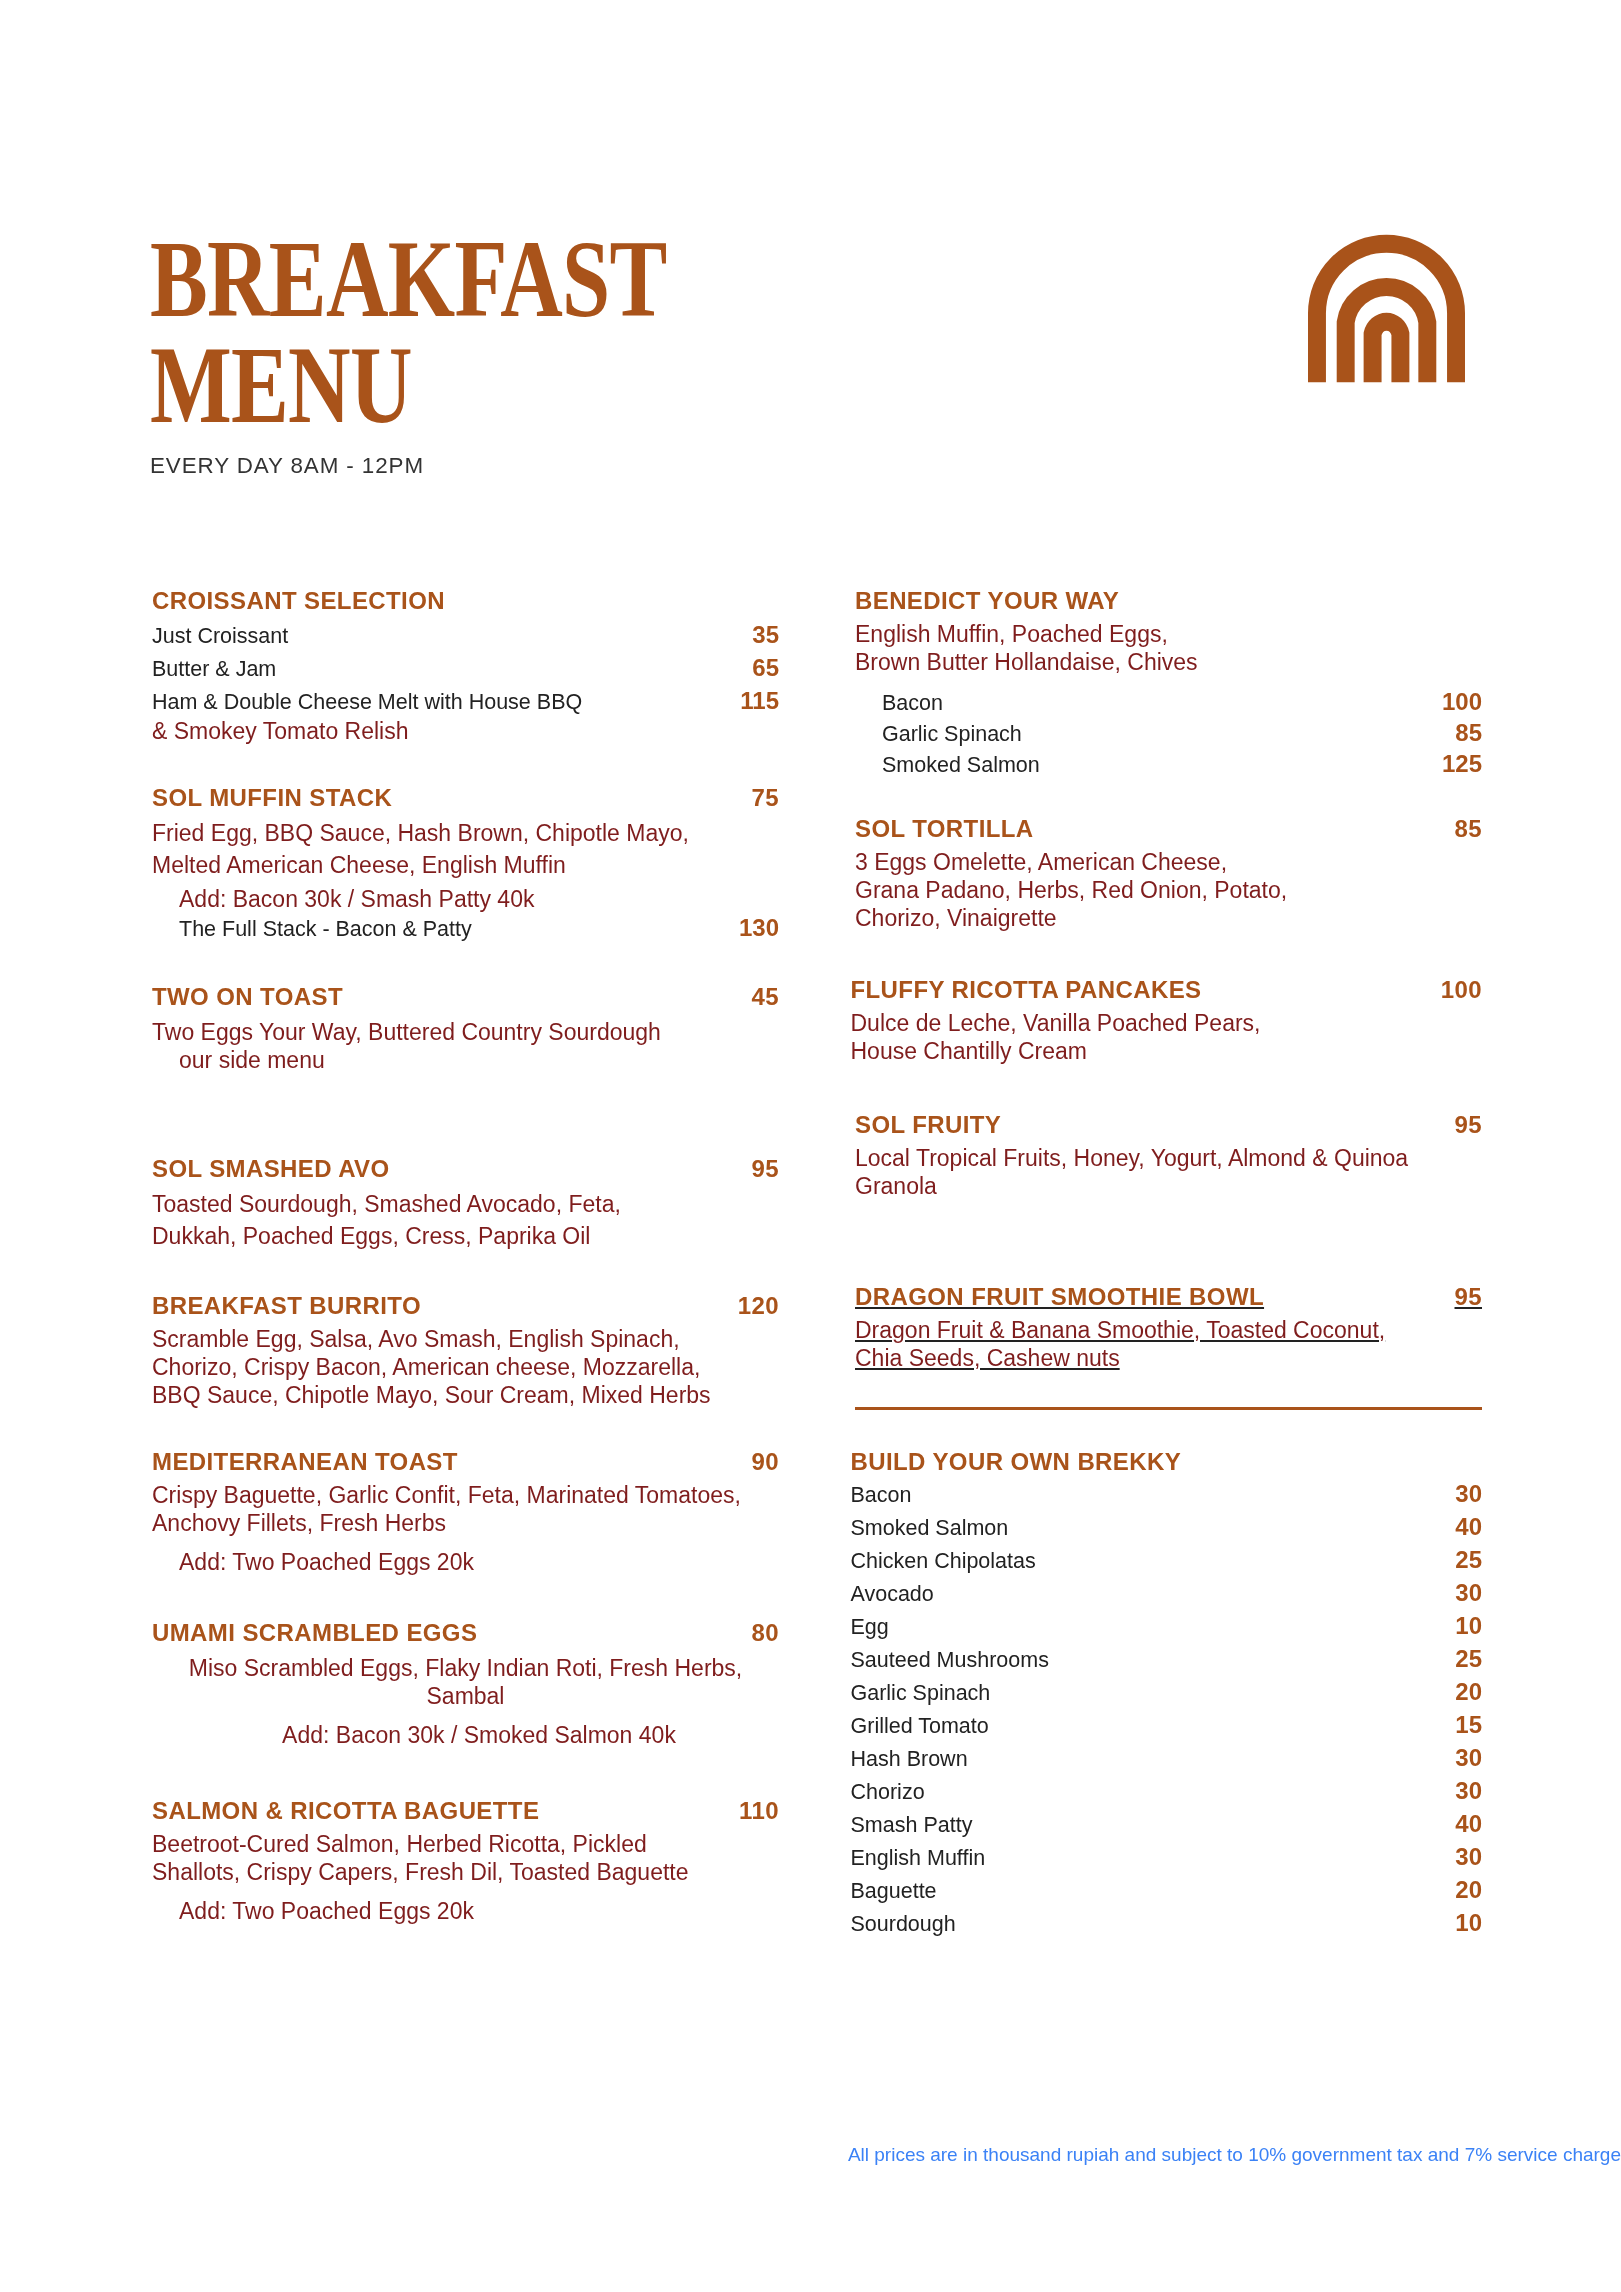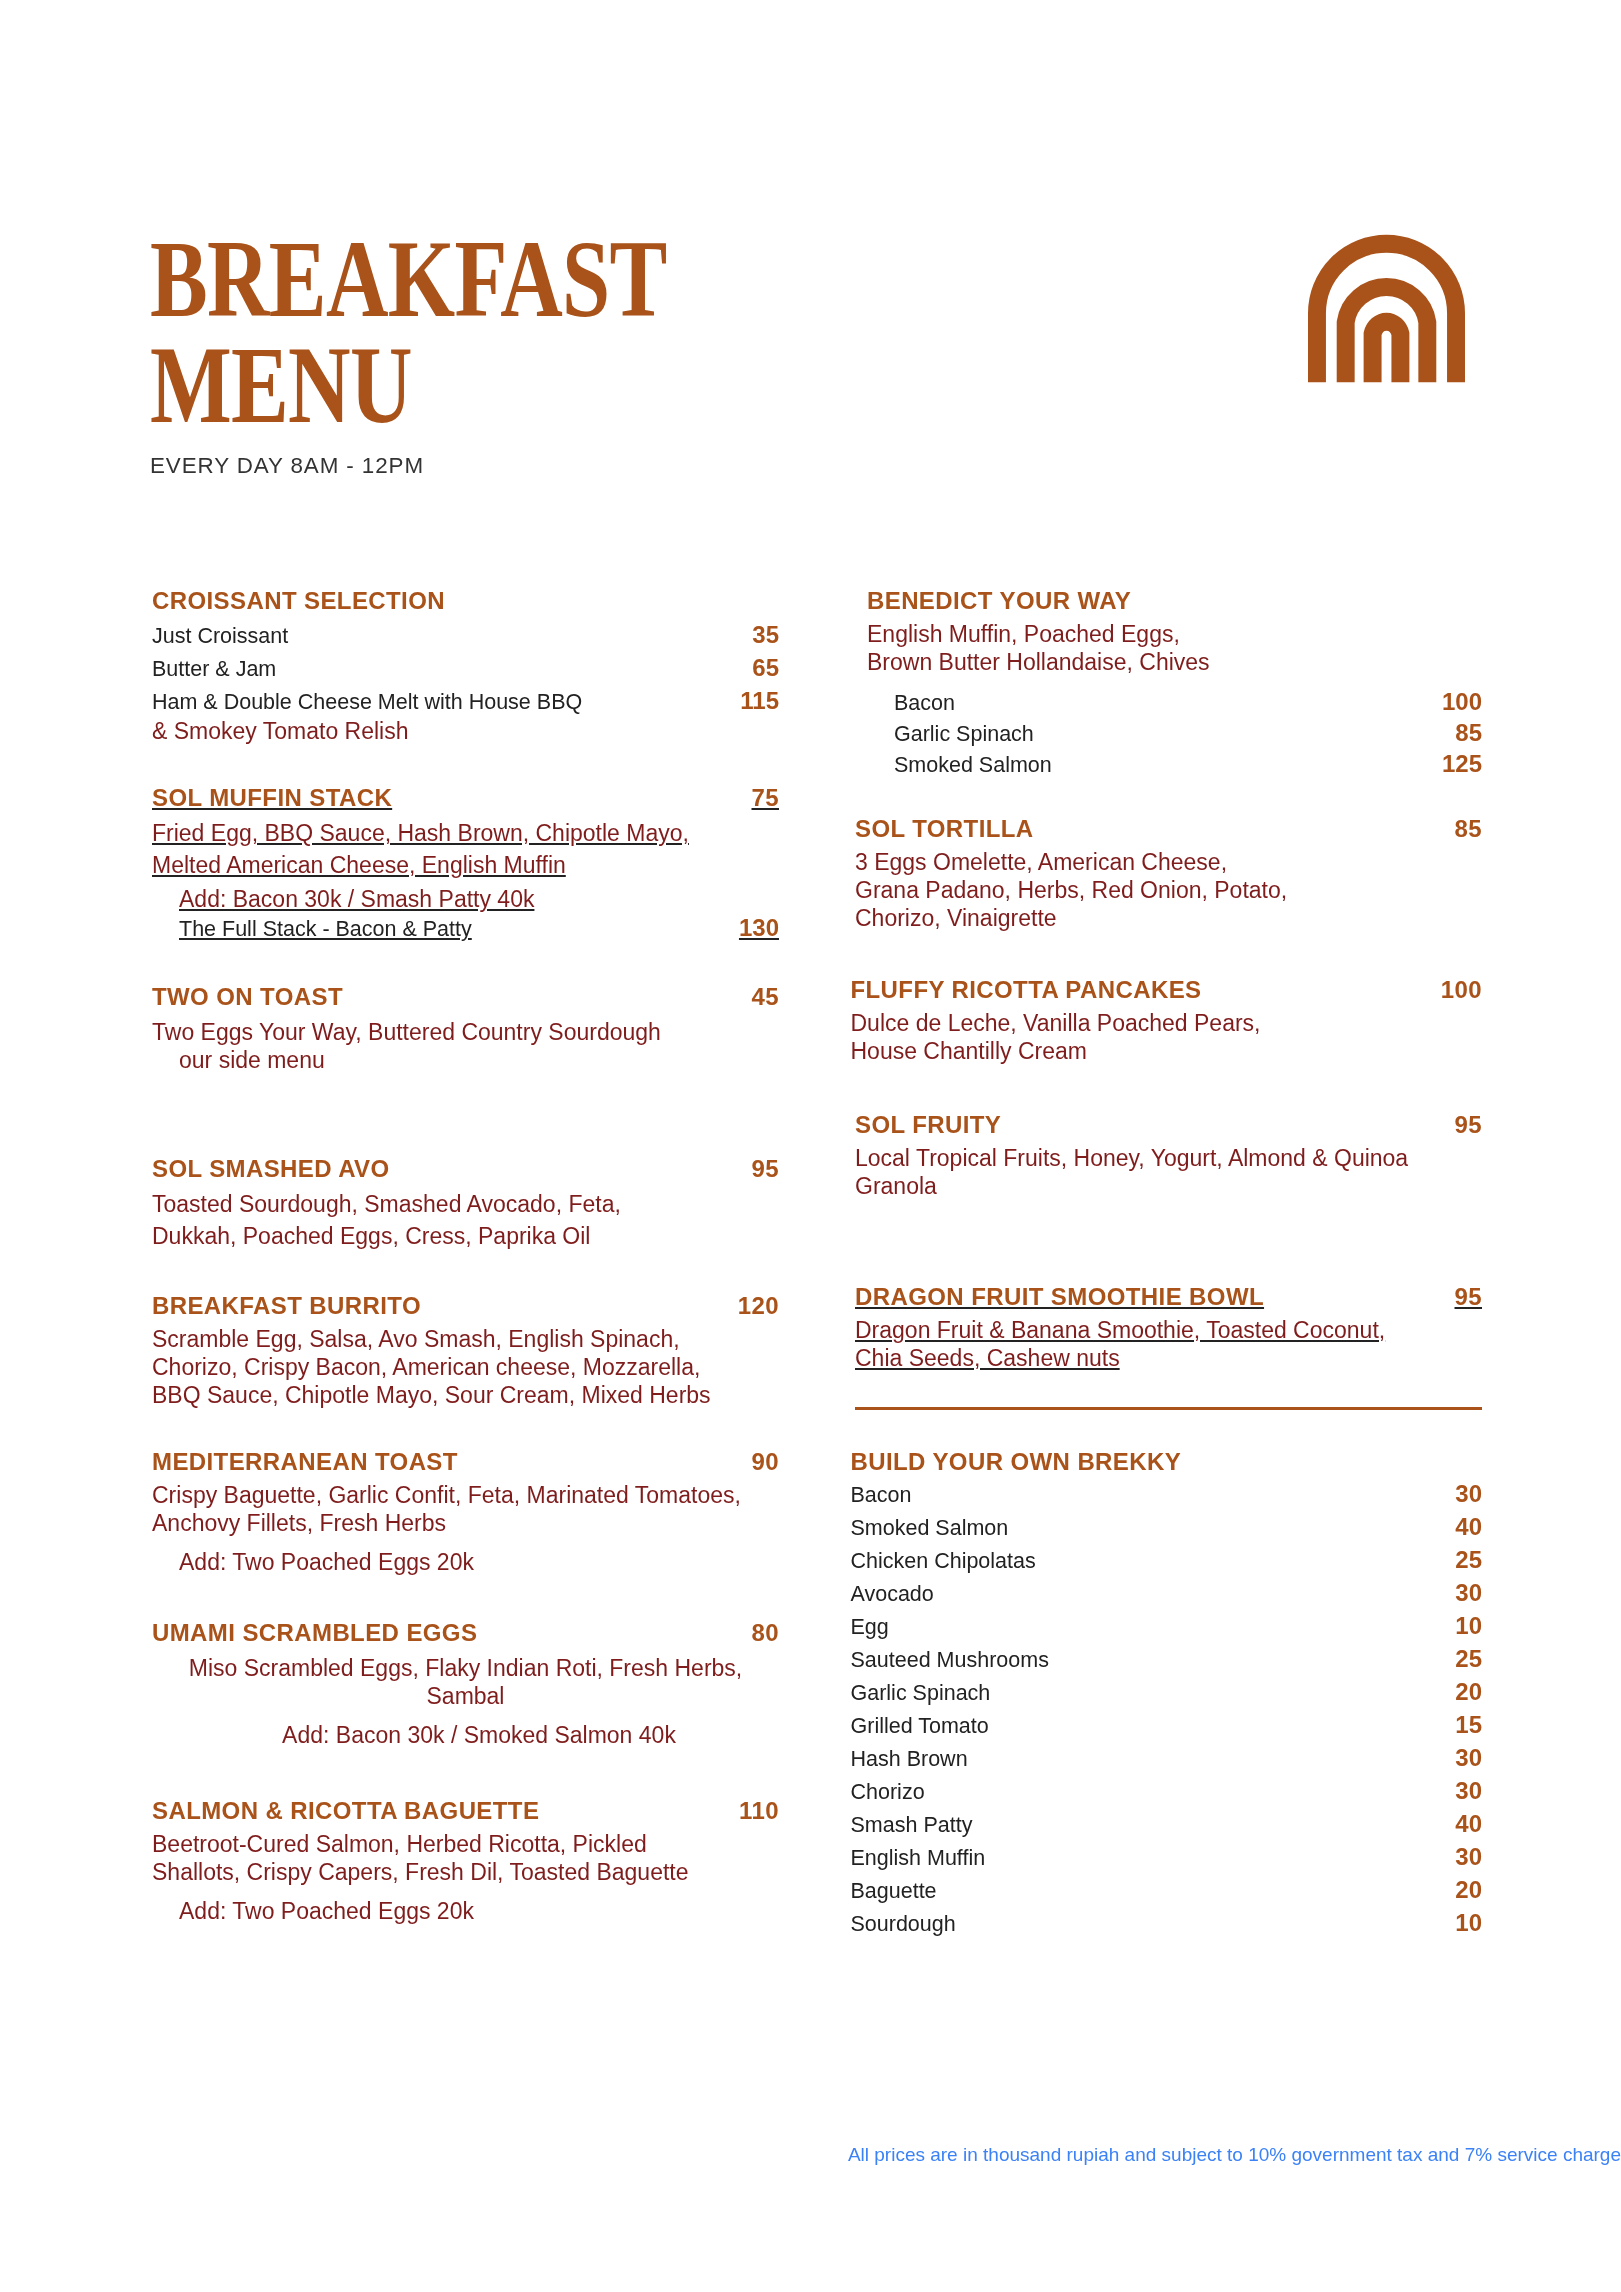--- a/index.html
+++ b/index.html
@@ -55,21 +55,21 @@
       <span>Butter &amp; Jam</span>
       <span class="price">65</span>
     </div>
     <div class="row" style="line-height:29px; margin-top:1.8px;">
       <span>Ham &amp; Double Cheese Melt with House BBQ</span>
       <span class="price">115</span>
     </div>
     <div class="line">&amp; Smokey Tomato Relish</div>
   </div>
 
-  <div class="section" style="top:784px;text-decoration:underline;">
+  <div class="section" style="top:784px;">
     <div class="head">
         <span>SOL MUFFIN STACK</span>
         <span>75</span>
       </div>
     <div class="line" style="margin-top:5.4px; line-height:32px;">Fried Egg, BBQ Sauce, Hash Brown, Chipotle Mayo,</div>
     <div class="line" style="line-height:32px;">Melted American Cheese, English Muffin</div>
     <div class="line indent" style="margin-top:3.6px;">Add: Bacon 30k / Smash Patty 40k</div>
     <div class="row indent" style="line-height:29px;">
       <span>The Full Stack - Bacon &amp; Patty</span>
       <span class="price">130</span>
@@ -130,21 +130,21 @@
         <span>110</span>
       </div>
     <div class="line" style="margin-top:5.4px;">Beetroot-Cured Salmon, Herbed Ricotta, Pickled</div>
     <div class="line">Shallots, Crispy Capers, Fresh Dil, Toasted Baguette</div>
     <div class="line indent" style="margin-top:10.7px;">Add: Two Poached Eggs 20k</div>
   </div>
 </div>
 
 <div class="col" style="left:855px; width:627px; top:0; height:2060px;">
 
-  <div class="section" style="top:587px;margin-left:12px;">
+  <div class="section" style="top:587px;">
     <div class="head">
         <span>BENEDICT YOUR WAY</span>
       </div>
     <div class="line" style="margin-top:5.4px;">English Muffin, Poached Eggs,</div>
     <div class="line">Brown Butter Hollandaise, Chives</div>
     <div class="row indent" style="margin-top:10.7px; line-height:29px;">
       <span>Bacon</span>
       <span class="price">100</span>
     </div>
     <div class="row indent" style="line-height:29px;">

